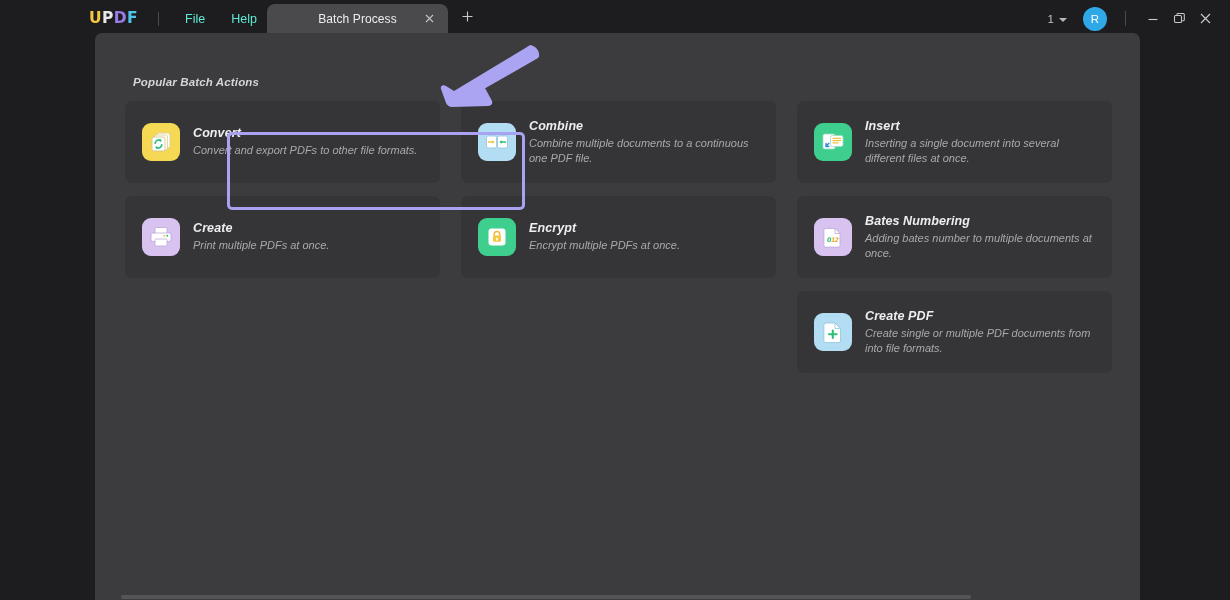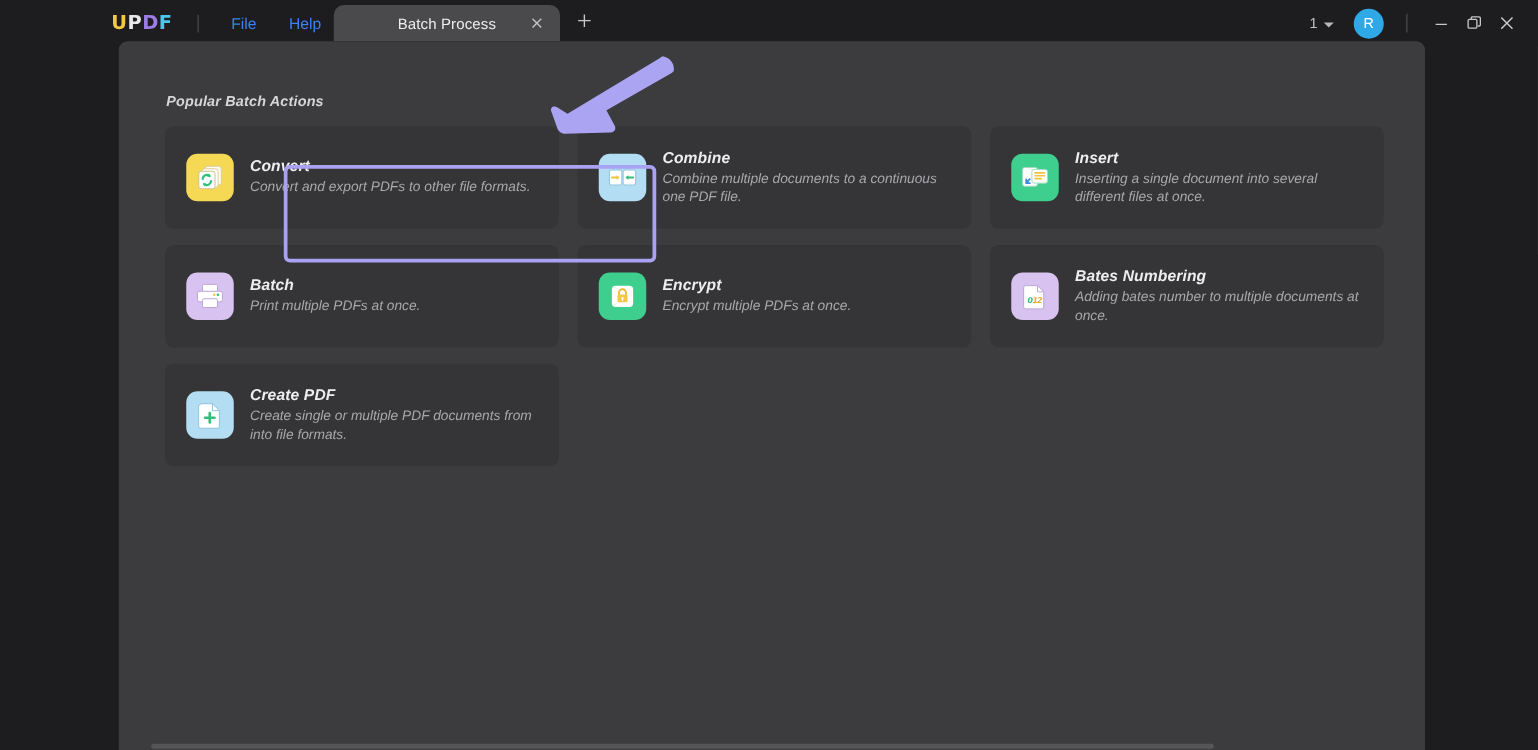--- a/index.html
+++ b/index.html
@@ -42,21 +42,21 @@
   .tb-divider {
     margin-left: 20px;
     width: 1px;
     height: 14px;
     background: #4a4a4d;
   }
 
   .menu-item {
     margin-left: 26px;
     font-size: 12.5px;
-    color: #3b82f6;
+    color: #5eead4;
     cursor: default;
   }
   .menu-item:first-of-type { margin-left: 29px; }
 
   
   .tab {
     position: absolute;
     left: 267px;
     top: 4px;
     width: 181px;
@@ -170,22 +170,23 @@
 
   
   .grid {
     position: absolute;
     left: 37px;
     top: 68px;
     width: 980px;
   }
   .row {
     display: flex;
-    gap: 15px;
+    gap: 21px;
     margin-bottom: 13px;
+    justify-content: flex-end;
   }
   .card {
     width: 315px;
     height: 82px;
     background: #353537;
     border-radius: 7px;
     display: flex;
     align-items: center;
     padding: 0 17px;
     cursor: pointer;
@@ -383,21 +384,21 @@
         <div class="card-icon" style="background:#d7c2f0">
           <svg width="26" height="26" viewBox="0 0 26 26">
             <rect x="7" y="3.5" width="12" height="6" rx="1" fill="#ffffff" stroke="#bda7d9" stroke-width="0.8"></rect>
             <rect x="3" y="9" width="20" height="8.5" rx="2" fill="#ffffff" stroke="#bda7d9" stroke-width="0.8"></rect>
             <rect x="7" y="15" width="12" height="7" rx="1.2" fill="#ffffff" stroke="#bda7d9" stroke-width="0.8"></rect>
             <circle cx="16.4" cy="11.8" r="1" fill="#f0c341"></circle>
             <circle cx="19.3" cy="11.8" r="1" fill="#2fbf7a"></circle>
           </svg>
         </div>
         <div class="card-text">
-          <div class="card-title">Batch</div>
+          <div class="card-title">Create</div>
           <div class="card-desc">Print multiple PDFs at once.</div>
         </div>
       </div>
 
       <div class="card">
         <div class="card-icon" style="background:#3ecf8e">
           <svg width="26" height="26" viewBox="0 0 26 26">
             <rect x="4.5" y="4.5" width="17" height="17" rx="3" fill="#ffffff"></rect>
             <path d="M10.2 12 L10.2 10.2 a2.8 2.8 0 0 1 5.6 0 L15.8 12" stroke="#f0b93a" stroke-width="1.5" fill="none"></path>
             <rect x="9" y="11.6" width="8" height="6.2" rx="1.3" fill="#f5c842"></rect>

